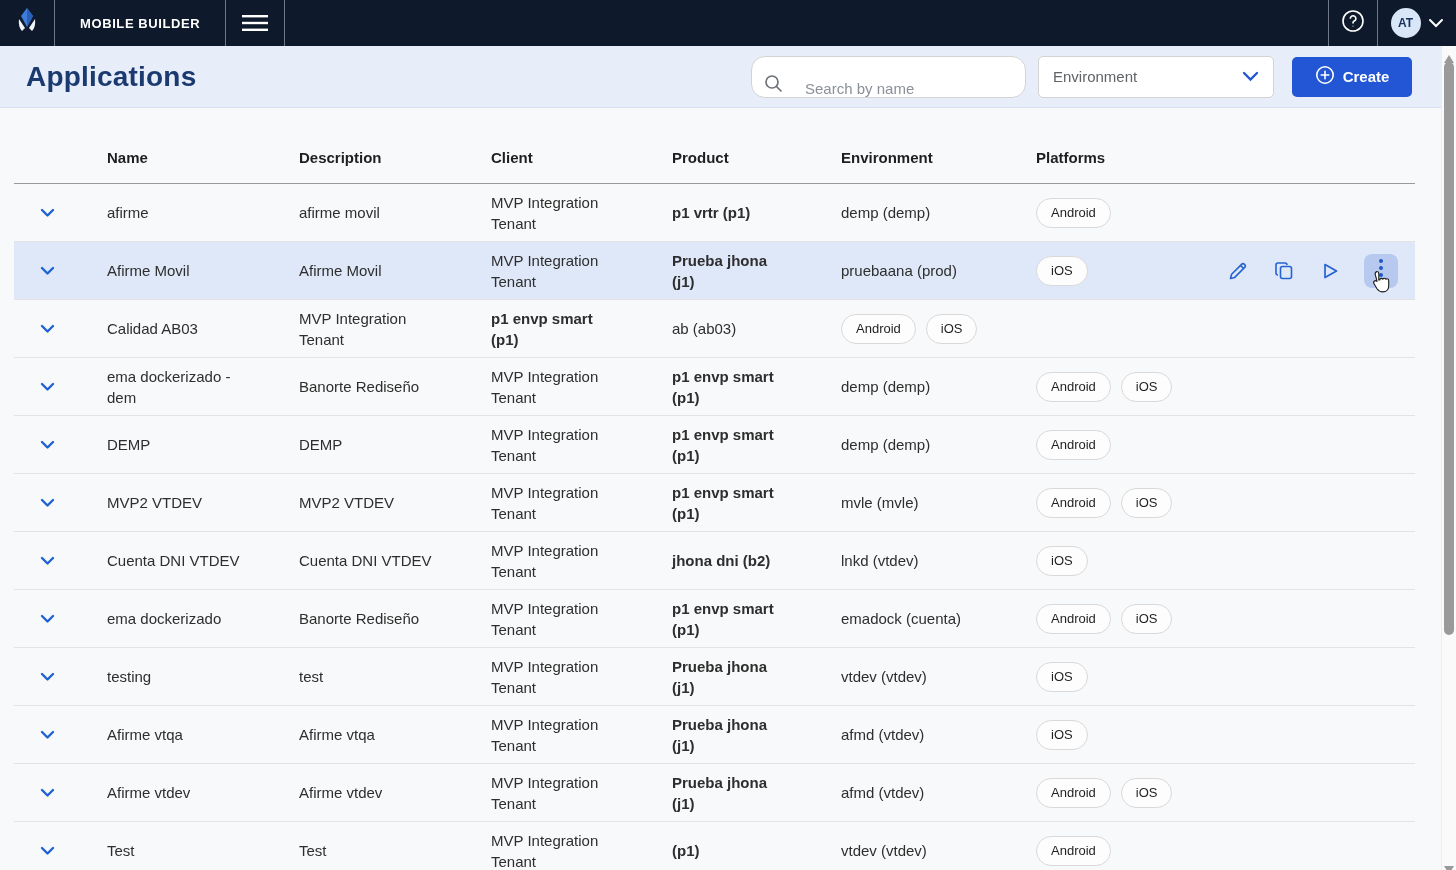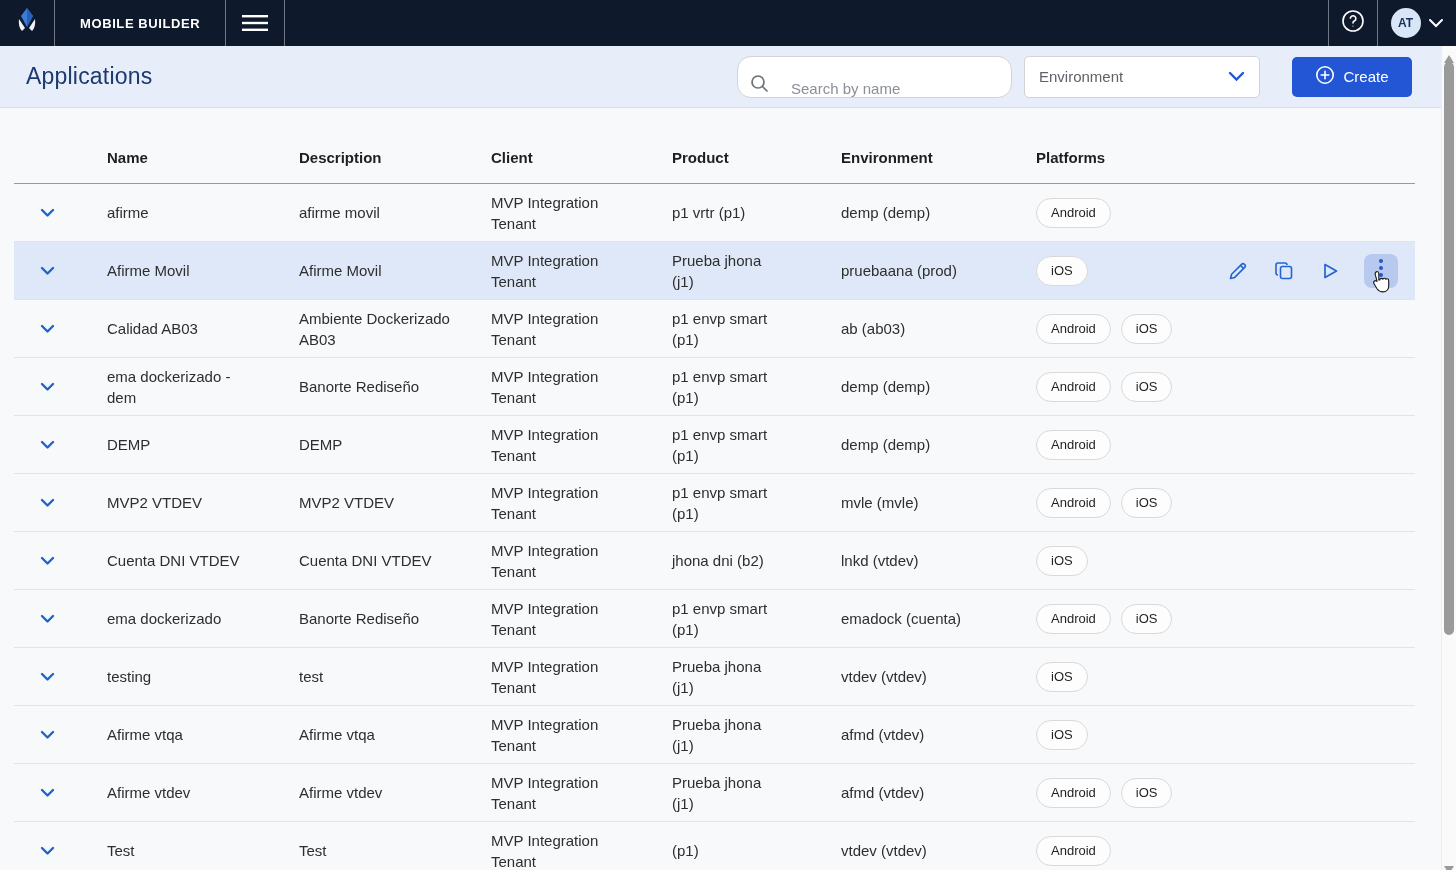--- a/index.html
+++ b/index.html
@@ -16,50 +16,50 @@
   .tb-burger svg { display:block; }
   .tb-flex { flex:1; }
   .tb-help { width:48px; display:flex; align-items:center; justify-content:center; cursor:pointer; }
   .tb-user { width:78px; display:flex; align-items:center; justify-content:center; gap:7px; cursor:pointer; }
   .avatar { width:30px; height:30px; border-radius:50%; background:#d9e6f7; color:#16325c;
     font-size:12px; font-weight:700; display:flex; align-items:center; justify-content:center; }
 
   
   .pagehead { height:62px; background:#e8edfa; border-bottom:1px solid #d9dff0;
     display:flex; align-items:center; padding-left:26px; }
-  .page-title { font-size:23px; font-weight:400; color:#1b3a70; letter-spacing:0.2px; }
+  .page-title { font-size:28px; font-weight:700; color:#1b3a70; letter-spacing:0.2px; }
   .head-controls { margin-left:auto; margin-right:44px; display:flex; align-items:center; }
   .searchbox { width:275px; height:42px; background:#ffffff; border:1px solid #d3d3d3;
     border-radius:14px; display:flex; align-items:flex-end; padding:0 12px; gap:22px; }
   .searchbox input { border:none; outline:none; flex:1; font-size:15px; color:#333;
     font-family:inherit; background:transparent; }
   .searchbox input::placeholder { color:#8a8f98; }
   .envselect { width:236px; height:42px; background:#ffffff; border:1px solid #d3d3d3;
     border-radius:5px; display:flex; align-items:center; justify-content:space-between;
     padding:0 14px; margin-left:12px; cursor:pointer; }
   .envselect .lbl { font-size:15px; color:#5f6368; }
-  .create-btn { width:120px; height:40px; margin-left:32px; background:#2256d4; color:#fff;
-    border:none; border-radius:5px; font-size:15px; font-weight:400; font-family:inherit;
+  .create-btn { width:120px; height:40px; margin-left:18px; background:#2256d4; color:#fff;
+    border:none; border-radius:5px; font-size:15px; font-weight:700; font-family:inherit;
     display:flex; align-items:center; justify-content:center; gap:8px; cursor:pointer; }
 
   
   .table-wrap { margin:0 41px 0 14px; padding-top:24px; }
   .thead, .row { display:grid;
     grid-template-columns:93px 192px 192px 181px 169px 195px 190px 1fr;
     align-items:center; }
   .thead { height:52px; border-bottom:1px solid #9a9a9a; }
   .th { font-size:15px; font-weight:700; color:#1f1f1f; }
   .row { min-height:58px; border-bottom:1px solid #e3e3e3; font-size:15px; color:#2e2e2e;
     line-height:21px; }
   .row.selected { background:#dfe8f9; }
   .cell-expand { display:flex; justify-content:center; padding-right:26px; cursor:pointer; }
   .c-name { padding-right:48px; }
   .c-desc { padding-right:36px; }
   .c-client { padding-right:56px; }
-  .c-product { padding-right:55px; }
+  .c-product { padding-right:55px;font-weight:bold; }
   .c-env { padding-right:68px; }
   .c-platforms { display:flex; gap:10px; }
   .pill { background:#fdfdfd; border:1px solid #d9d9d9; border-radius:15px; height:30px;
     padding:12px 14px; font-size:13px; color:#1f1f1f; display:inline-flex; align-items:center; }
   .c-actions { display:flex; justify-content:flex-end; align-items:center; gap:22px;
     padding-right:28px; }
   .action-ic { width:24px; height:24px; display:flex; align-items:center; justify-content:center;
     cursor:pointer; }
   .kebab-wrap { position:relative; width:34px; height:34px; border-radius:8px; background:#b7c9ef;
     display:flex; align-items:center; justify-content:center; cursor:pointer; }
@@ -238,21 +238,20 @@
 
   <div class="row">
     <div class="cell-expand">
       <span>
         <svg width="15" height="10" viewBox="0 0 15 10" fill="none" stroke="#1f62d2" stroke-width="2.4" stroke-linecap="round" stroke-linejoin="round">
           <path d="M2 2 L7.5 7.5 L13 2"></path>
         </svg>
       </span>
     </div>
     <div class="c-name">Calidad AB03</div>
-    <div class="c-desc">Ambiente Dockerizado AB03</div>
     <div class="c-client">MVP Integration Tenant</div>
     <div class="c-product">p1 envp smart (p1)</div>
     <div class="c-env">ab (ab03)</div>
     <div class="c-platforms">
           <span class="pill">Android</span>
           <span class="pill">iOS</span>
         </div>
 
   </div>
 

